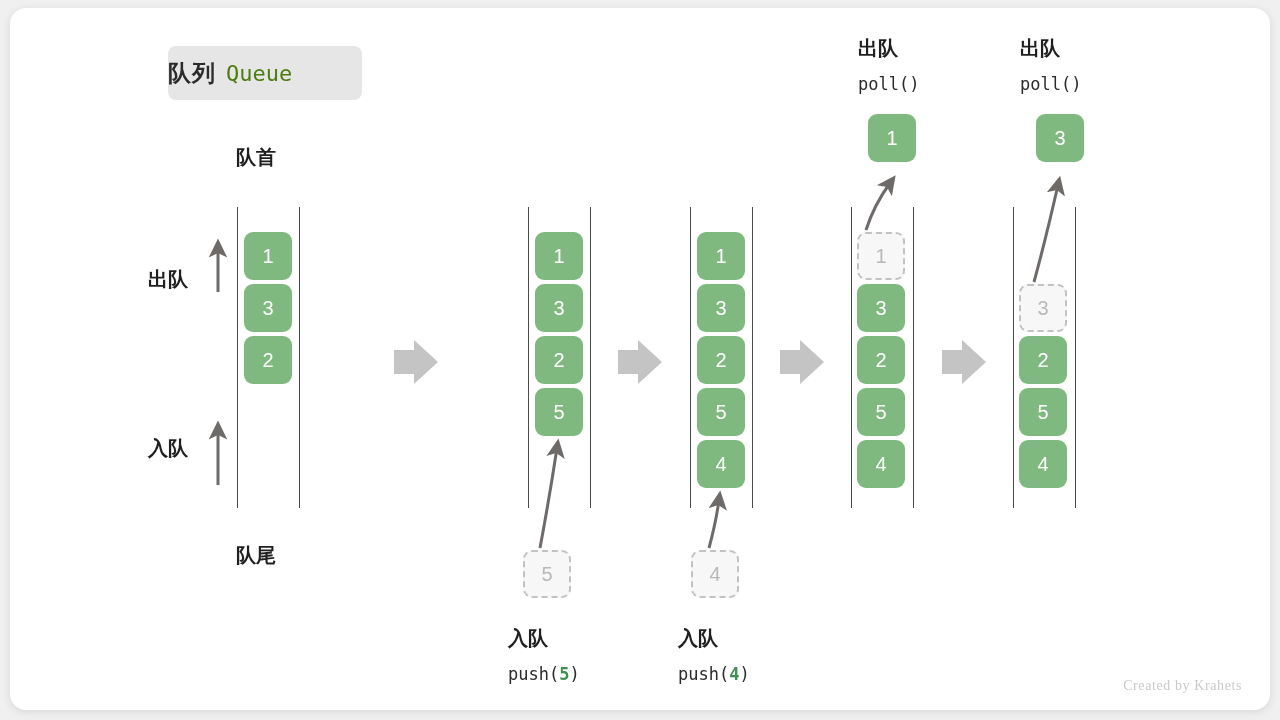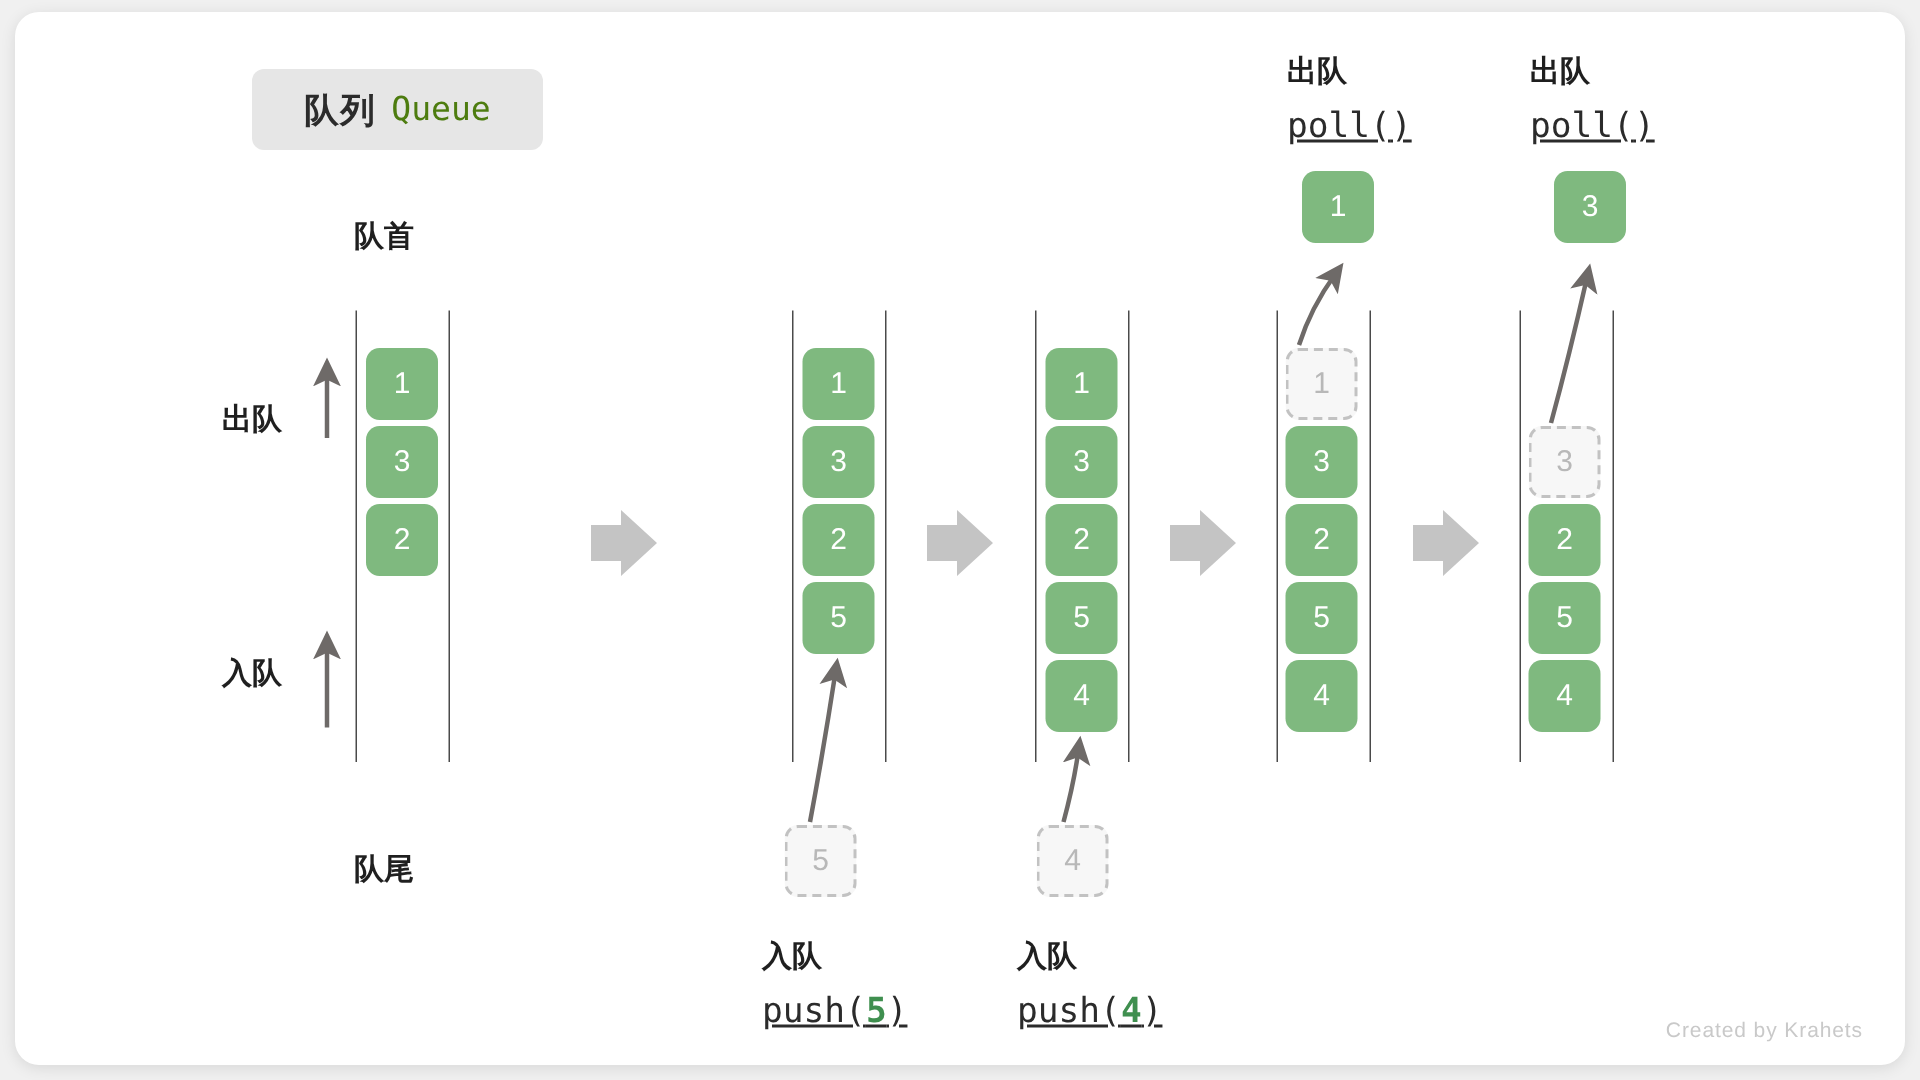--- a/index.html
+++ b/index.html
@@ -31,21 +31,20 @@
   #title-chip {
     position: absolute;
     left: 168px;
     top: 46px;
     width: 194px;
     height: 54px;
     background: #e6e6e6;
     border-radius: 8px;
     display: flex;
     align-items: center;
-    justify-content: center;
     gap: 10px;
   }
   #title-chip .cn {
     font-size: 23px;
     font-weight: bold;
     color: #2b2b2b;
     letter-spacing: 1px;
   }
   #title-chip .en {
     font-size: 22px;
@@ -69,23 +68,22 @@
     text-align: left;
     line-height: 36px;
   }
   .op-label .cn {
     font-weight: bold;
     font-size: 20px;
     color: #1f1f1f;
   }
   .op-label .mono {
     font-family: "DejaVu Sans Mono", "Liberation Mono", monospace;
-    font-size: 23px;
+    font-size: 17px;
     color: #2b2b2b;
-    text-decoration: underline;
   }
   .op-label .arg { color: #3f8f4f; font-weight: bold; }
 
   
   .queue-col { position: absolute; }
   .rail {
     position: absolute;
     width: 0;
     border-left: 1.6px solid #4a4a4a;
   }
@@ -121,39 +119,39 @@
     left: 0; top: 0;
     width: 1280px; height: 720px;
     pointer-events: none;
   }
 
   
   #watermark {
     position: absolute;
     right: 38px;
     bottom: 26px;
-    font-family: Liberation Sans, sans-serif;
+    font-family: Liberation Serif, serif;
     font-size: 14px;
     color: #c9c9c9;
     letter-spacing: 0.6px;
   }
 </style>
 </head>
 <body>
 
 <div id="stage">
   <div id="card"></div>
 
   <div id="title-chip">
     <span class="cn">队列</span>
     <span class="en">Queue</span>
   </div>
 
   <div class="cn-label" style="left:236px; top:144px;">队首</div>
-  <div class="cn-label" style="left:236px; top:566px;">队尾</div>
+  <div class="cn-label" style="left:236px; top:542px;">队尾</div>
   <div class="cn-label" style="left:148px; top:266px;">出队</div>
   <div class="cn-label" style="left:148px; top:435px;">入队</div>
 
   <div class="queue-col">
     <div class="rail" style="left:237px; top:207px; height:301px;"></div>
     <div class="rail" style="left:299px; top:207px; height:301px;"></div>
     <div class="cell filled" style="left:244px; top:232px;">1</div>
     <div class="cell filled" style="left:244px; top:284px;">3</div>
     <div class="cell filled" style="left:244px; top:336px;">2</div>
   </div>

